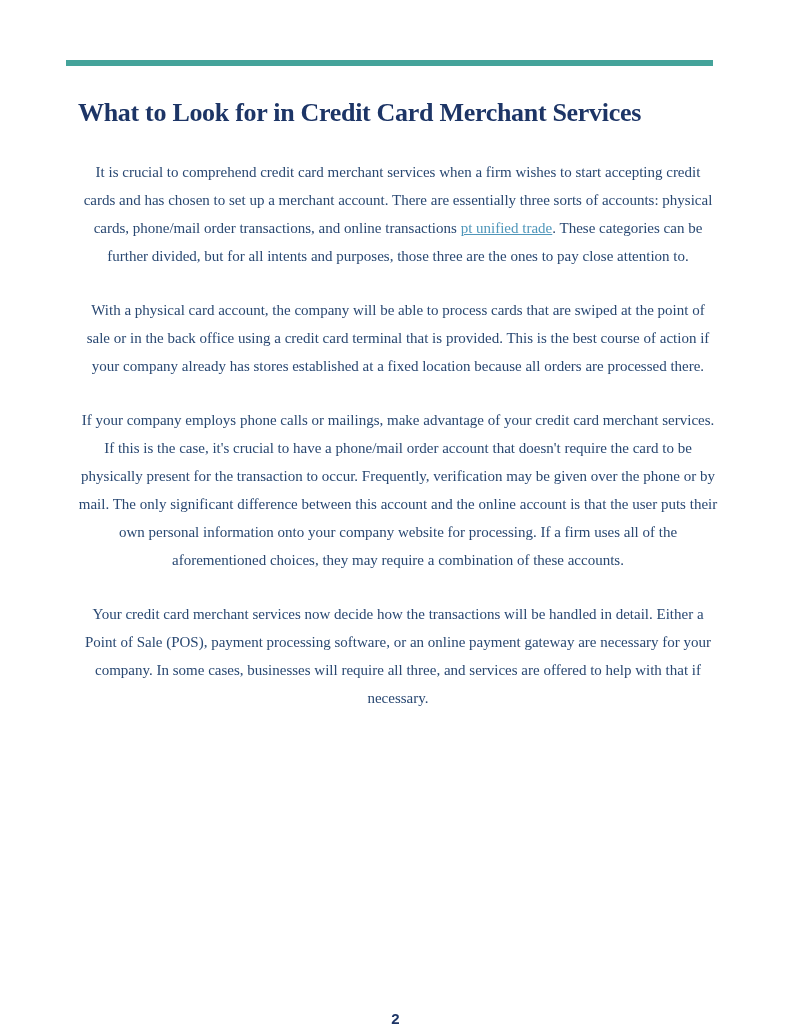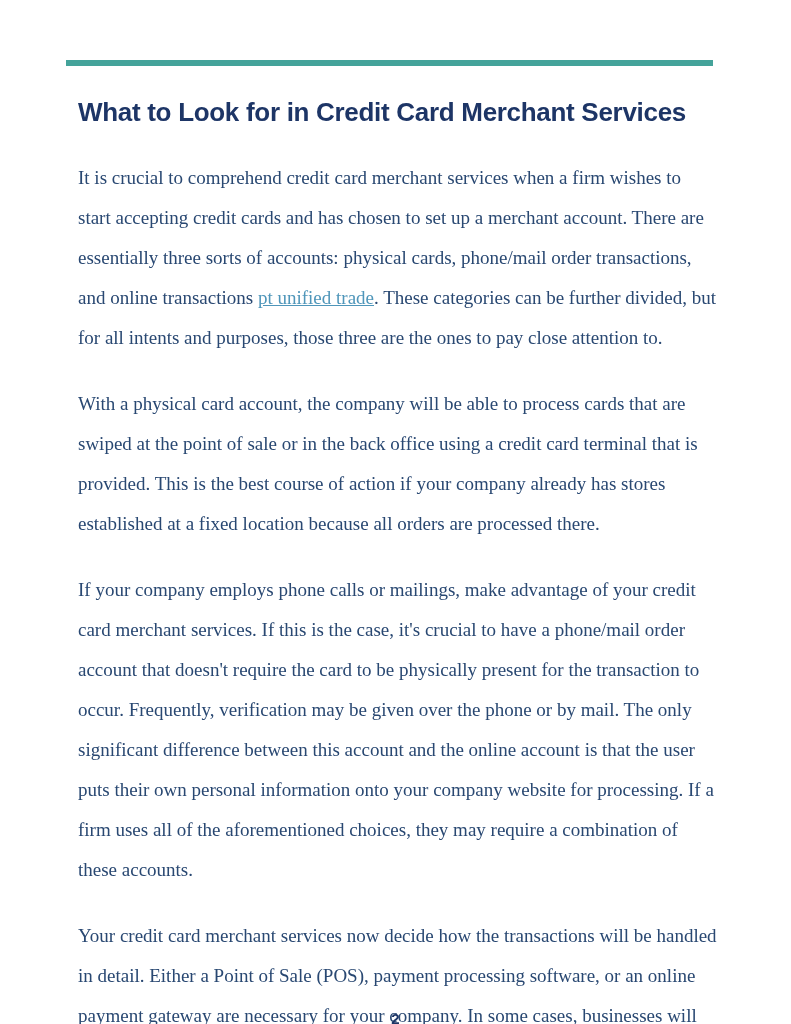--- a/index.html
+++ b/index.html
@@ -29,31 +29,31 @@
     height: 6px;
     background: var(--accent-teal);
   }
   h1.title {
     margin-top: 32px;
     font-size: 26px;
     line-height: 1.15;
     font-weight: bold;
     letter-spacing: -0.3px;
     color: var(--title-navy);
-    font-family: Liberation Sans, sans-serif;
+    font-family: Liberation Serif, serif;
   }
   .body-copy {
     margin-top: 30px;
   }
   p.para {
-    font-size: 19px;
-    line-height: 40px;
+    font-size: 15px;
+    line-height: 28px;
     color: var(--body-navy);
     margin-bottom: 26px;
-    text-align: left;
+    text-align: center;
   }
   a.inline-link {
     color: var(--link-blue);
     text-decoration: underline;
     text-decoration-color: var(--link-blue);
     cursor: pointer;
   }
   .footer {
     position: absolute;
     left: 0;

